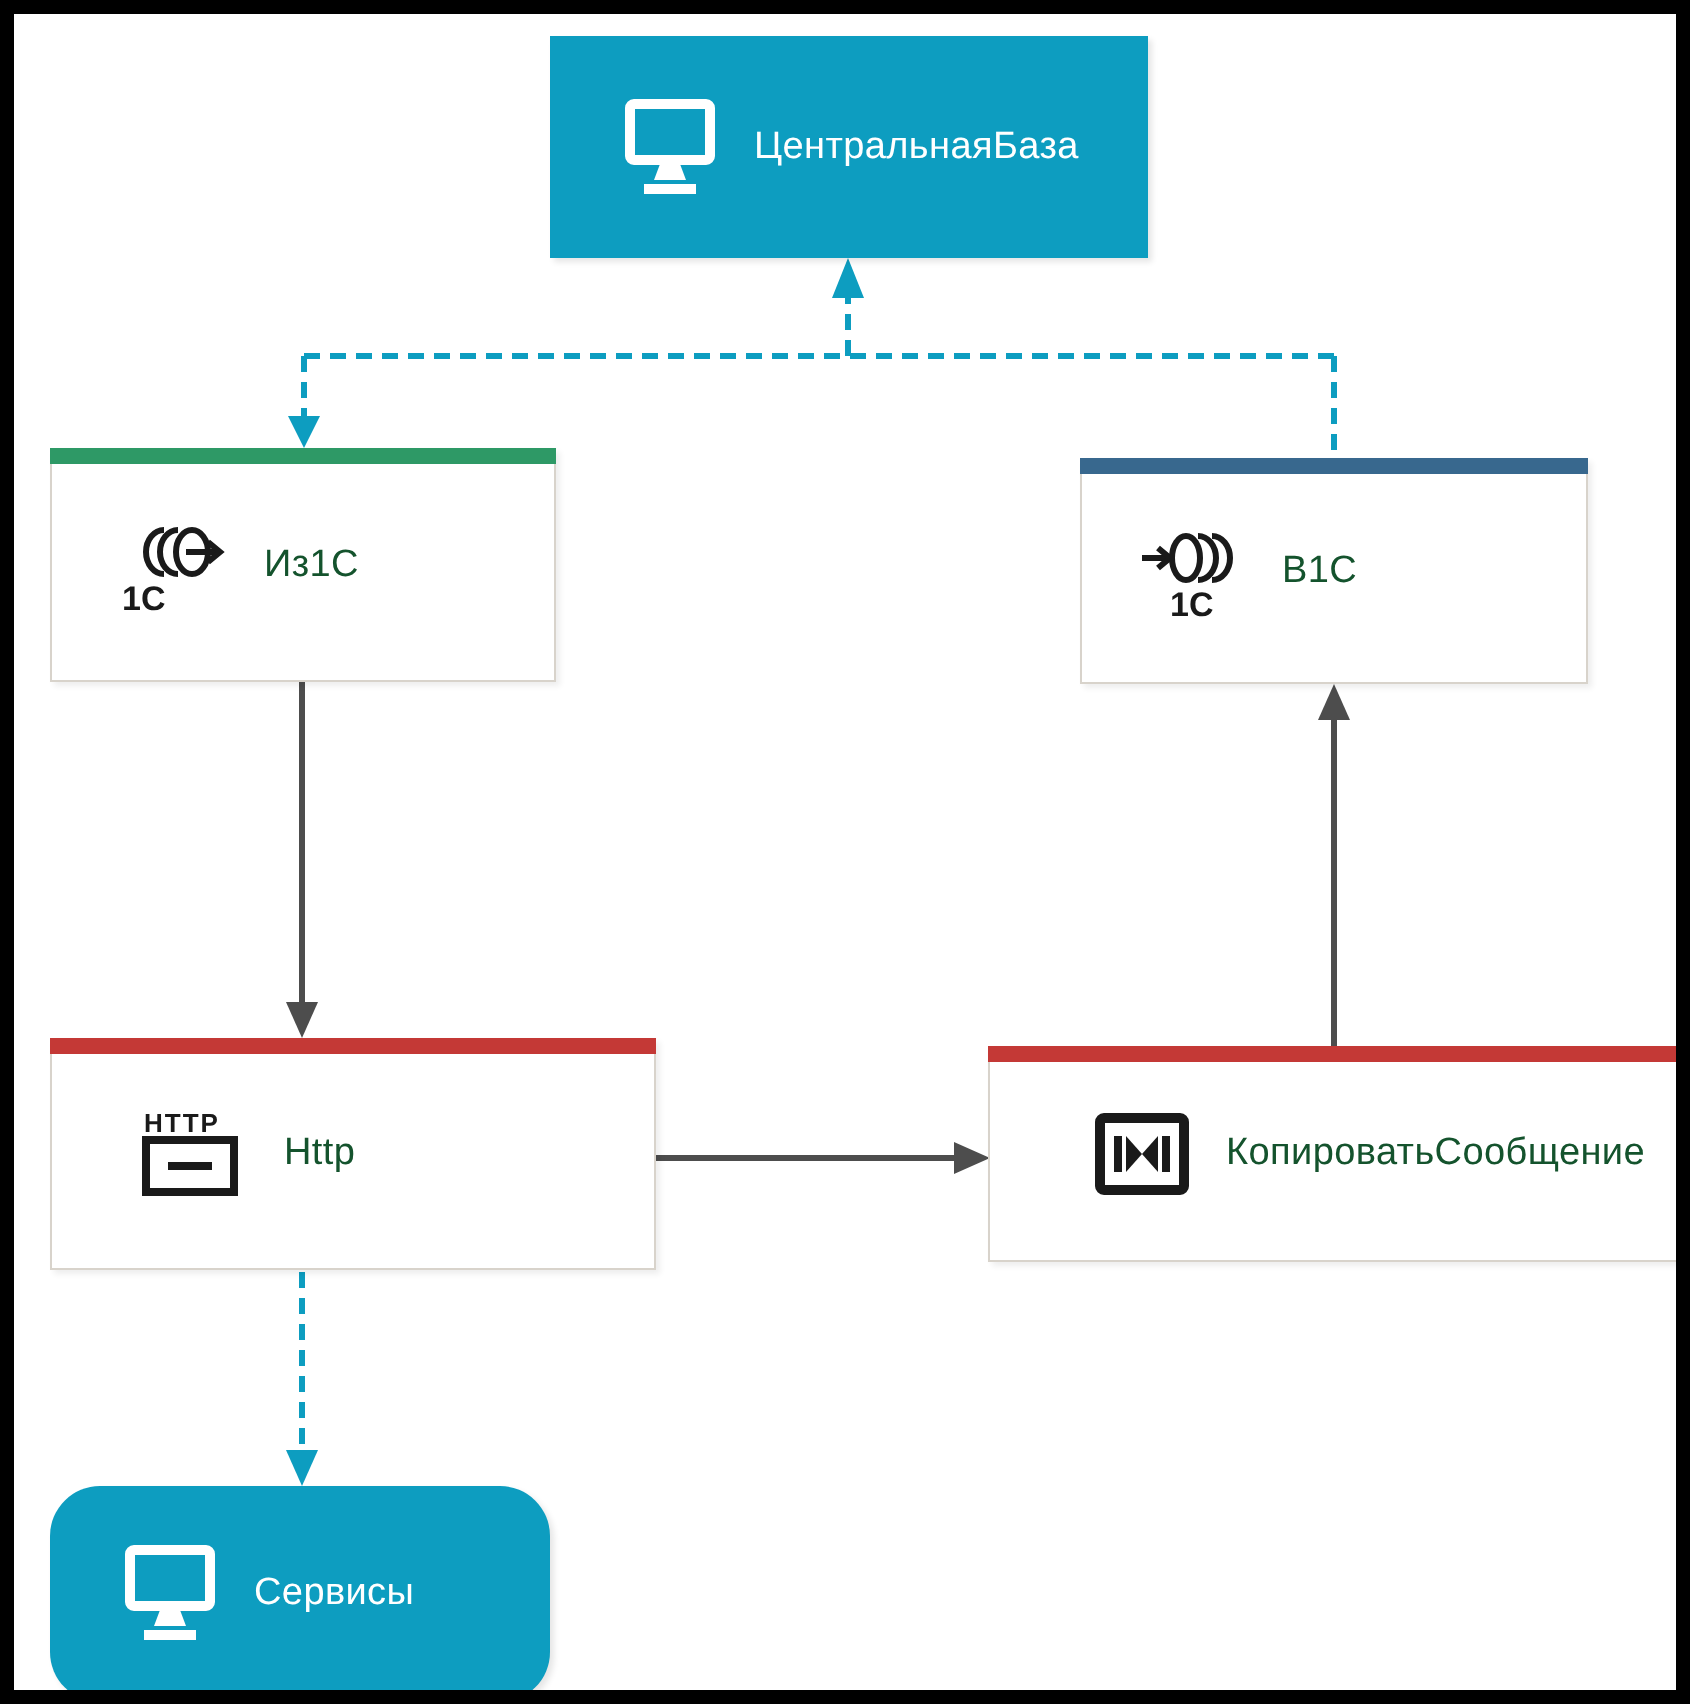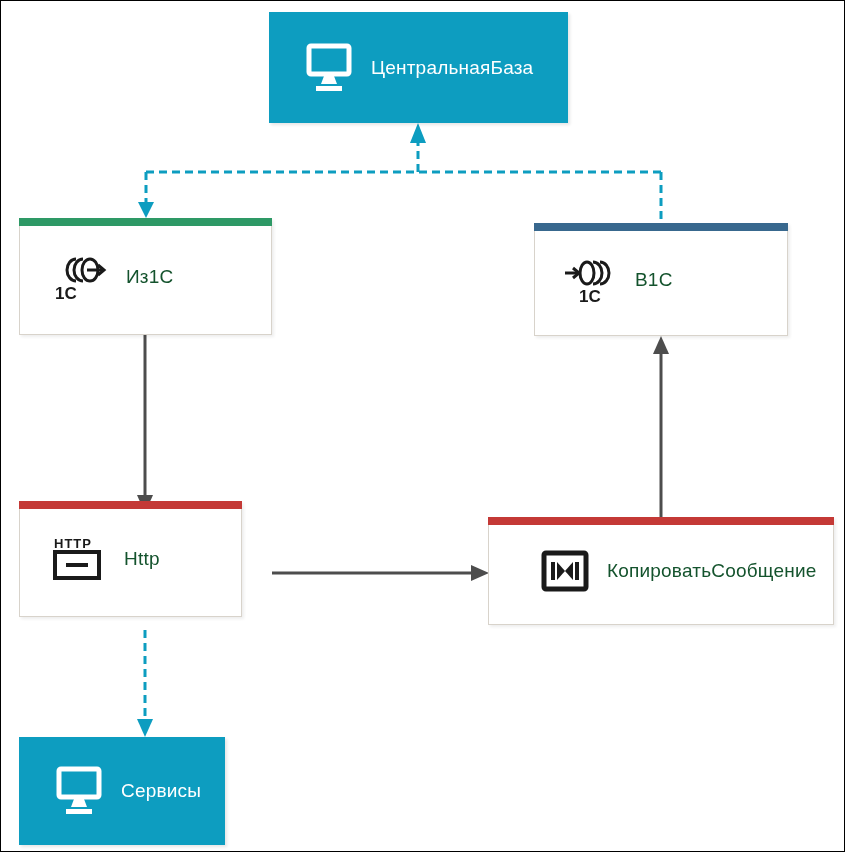--- a/index.html
+++ b/index.html
@@ -1,21 +1,21 @@
 <!DOCTYPE html>
 <html><head>
 <meta charset="utf-8">
 <style>
   html,body{margin:0;padding:0;background:#fff;}
   .canvas{
     position:relative;
     width:845px;height:852px;
     box-sizing:border-box;
     background:#ffffff;
-    border:1px solid #000000;
+    border:7px solid #000000;
     font-family:"Liberation Sans",sans-serif;
     overflow:hidden;
   }
   .edges{position:absolute;left:0;top:0;pointer-events:none;}
   .node{
     position:absolute;
     display:flex;align-items:center;
     box-sizing:border-box;
   }
   .node .label{font-size:19px;letter-spacing:.2px;white-space:nowrap;}
@@ -29,23 +29,23 @@
   .node.outlined .label{color:#14532d;}
   .accent-bar{
     position:absolute;left:-1px;top:-1px;right:-1px;height:8px;
   }
   .icon{display:inline-flex;align-items:center;justify-content:center;flex:none;}
 
   
   #node-central{left:268px;top:11px;width:299px;height:111px;padding-left:36px;}
   #node-iz1c   {left:18px; top:217px;width:253px;height:117px;padding-left:34px;}
   #node-v1c    {left:533px;top:222px;width:254px;height:113px;padding-left:28px;}
-  #node-http   {left:18px; top:500px;width:223px;height:116px;padding-left:32px;}
+  #node-http   {left:18px; top:512px;width:303px;height:116px;padding-left:44px;}
   #node-copy   {left:487px;top:516px;width:346px;height:108px;padding-left:52px;}
-  #node-services{left:18px;top:736px;width:206px;height:108px;padding-left:36px;}
+  #node-services{left:18px;top:736px;width:250px;height:108px;padding-left:36px;border-radius:25px;}
 
   .gap{width:18px;flex:none;}
 </style>
 </head>
 <body>
 
 <div class="canvas">
 
   <svg class="edges" width="845" height="852" viewBox="0 0 845 852">
 

